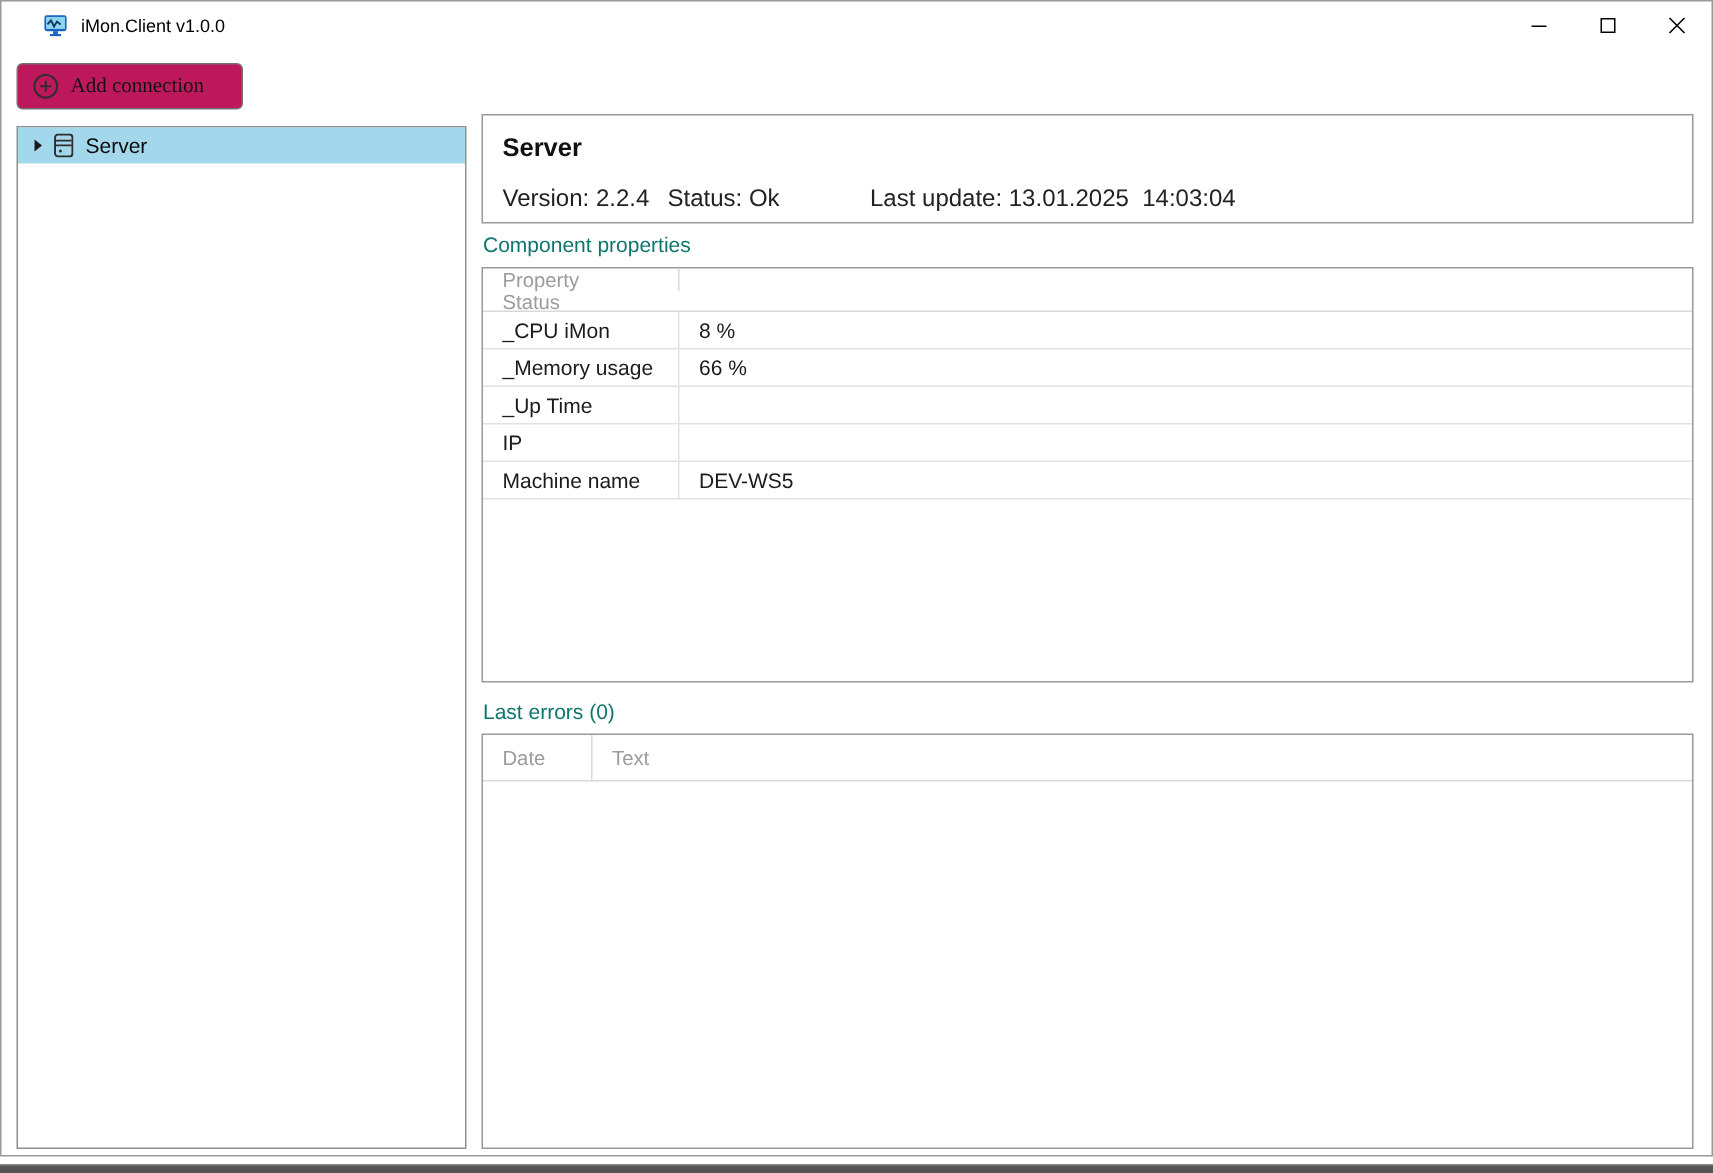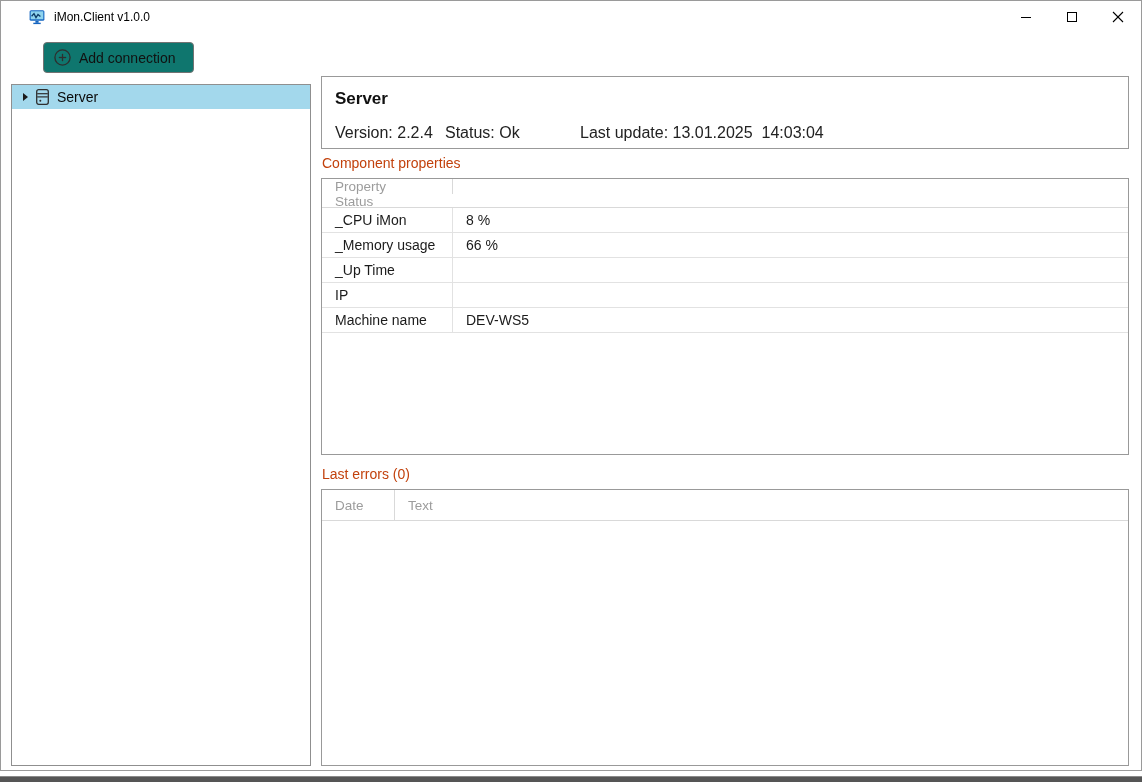--- a/index.html
+++ b/index.html
@@ -17,43 +17,43 @@
   .titlebar { position:relative; height:32px; display:flex; align-items:center; padding-left:28px; }
   .app-icon { width:16px; height:16px; display:block; }
   .window-title { margin-left:9px; font-size:12px; color:#000; }
   .win-controls { position:absolute; right:0; top:0; height:32px; display:flex; }
   .win-btn { width:46px; height:32px; display:flex; align-items:center; justify-content:center; background:transparent; border:none; cursor:default; }
   .glyph-min { width:10px; height:1px; background:#000; display:block; }
   .glyph-max { width:10px; height:10px; border:1px solid #000; display:block; }
   
   .btn-add {
     position:absolute; left:10px; top:41px; width:151px; height:31px;
-    background:#0f766e; border:1px solid #737373; border-radius:4px;
+    background:#be185d; border:1px solid #737373; border-radius:4px;
     display:flex; align-items:center; padding-left:10px; gap:8px;
-    font-size:14px; color:#111; font-family:Liberation Sans, sans-serif;margin-left:32px;
+    font-size:14px; color:#111; font-family:Liberation Serif, serif;
   }
   
   .sidebar { position:absolute; left:10px; top:83px; width:300px; height:682px; border:1px solid #8f8f8f; background:#fff; }
   .tree-item {
     height:24px; display:flex; align-items:center; padding-left:11px; gap:8px;
     font-size:14px; color:#0a0a0a;
   }
   .tree-item.selected { background:#a3d8ec; }
   .expander { width:0; height:0; border-left:5px solid #1a1a1a; border-top:4px solid transparent; border-bottom:4px solid transparent; display:block; }
   .server-icon { display:block; }
   
   .main { position:absolute; left:320px; top:0; width:808px; height:771px; }
   .info-card { position:absolute; left:0; top:75px; width:808px; height:73px; border:1px solid #999; background:#fff; }
   .info-title { position:absolute; left:13px; top:12px; font-size:17px; font-weight:700; color:#111; }
   .meta { position:absolute; left:13px; right:13px; top:47px; height:18px; font-size:16px; color:#222; }
   .meta span { position:absolute; top:0; white-space:pre; }
   .meta .m-version { left:0; }
   .meta .m-status  { left:110px; }
   .meta .m-update  { left:245px; }
-  .section-label { position:absolute; left:1px; font-size:14px; color:#c2410c; }
+  .section-label { position:absolute; left:1px; font-size:14px; color:#0f766e; }
   .lbl-props  { top:154px; }
   .lbl-errors { top:465px; }
   
   .panel { position:absolute; left:0; width:808px; border:1px solid #999; background:#fff; overflow:hidden; }
   .props-panel  { top:177px; height:277px; }
   .errors-panel { top:488px; height:277px; }
   .thead { display:flex; align-items:stretch; border-bottom:1px solid #d9d9d9; color:#9c9c9c; font-size:13.5px; }
   .props-panel .thead { height:29px;flex-direction:column; }
   .errors-panel .thead { height:31px; }
   .th { display:flex; align-items:center; padding-left:13px; }

